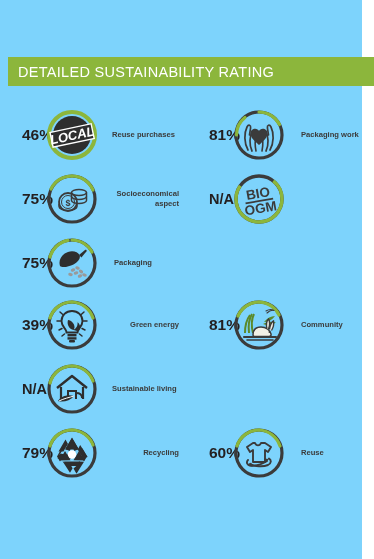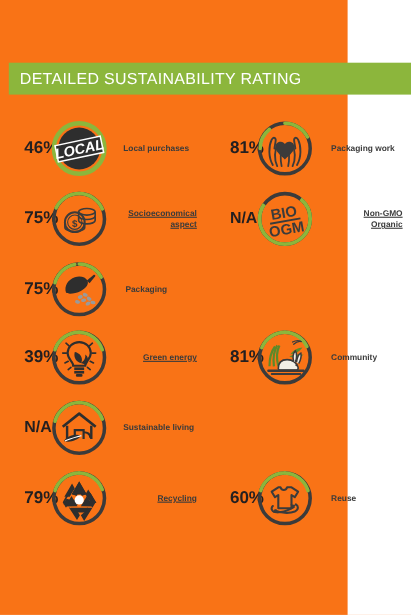--- a/index.html
+++ b/index.html
@@ -9,24 +9,24 @@
   body {
     width: 374px;
     height: 559px;
     background: #ffffff;
     font-family: "Liberation Sans", sans-serif;
     overflow: hidden;
     position: relative;
   }
 
   #page {
-    width: 316px;
+    width: 362px;
     height: 559px;
     position: relative;
-    background: #f97316;
+    background: #7dd3fc;
   }
 
   
   .header-bar {
     position: absolute;
     left: 8px;
     top: 57px;
     width: 366px;
     height: 29px;
     background: #8cb63c;
@@ -89,21 +89,21 @@
   .label {
     flex: 1;
     padding-left: 12px;
     padding-right: 8px;
     font-size: 7.6px;
     font-weight: bold;
     color: #3b3b3b;
     line-height: 1.35;
     font-family: "Liberation Sans", sans-serif;
   }
-  .label.two-line { text-align: right; text-decoration: underline; }
+  .label.two-line { text-align: right; }
   .rating-cell.right .label { padding-left: 14px; }
 
   svg { display: block; }
 </style>
 </head>
 <body>
 
 <div id="page">
 
   <div class="header-bar">
@@ -118,21 +118,21 @@
         <span class="icon-wrap">
           <svg width="52" height="52" viewBox="0 0 52 52">
             <circle cx="26" cy="26" r="23" fill="none" stroke="#8cb63c" stroke-width="4"></circle>
             <circle cx="26" cy="26" r="19" fill="#2e2e2e"></circle>
             <g transform="rotate(-12 26 26)">
               <rect x="5" y="19" width="42" height="15" fill="#2e2e2e" stroke="#ffffff" stroke-width="1.4"></rect>
               <text x="26" y="31" font-family="Liberation Sans, sans-serif" font-size="13" font-weight="bold" fill="#ffffff" text-anchor="middle" font-style="italic">LOCAL</text>
             </g>
           </svg>
         </span>
-        <span class="label">Local purchases</span>
+        <span class="label">Reuse purchases</span>
       </div>
       <div class="rating-cell right">
         <span class="pct">81%</span>
         <span class="icon-wrap">
           <svg width="52" height="52" viewBox="0 0 52 52">
             <circle cx="26" cy="26" r="23" fill="none" stroke="#3b3b3b" stroke-width="3.2"></circle>
             <path d="M26 3 A23 23 0 0 1 46.5 15.5" fill="none" stroke="#8cb63c" stroke-width="3.2" stroke-linecap="round"></path>
             <path d="M3.5 26 A22.5 22.5 0 0 1 12 8.5" fill="none" stroke="#8cb63c" stroke-width="3.2" stroke-linecap="round"></path>
             <path d="M15 41 C11 34 11 24 14 18 C15.5 15 18 16 17.6 19 L16.5 26" fill="none" stroke="#3b3b3b" stroke-width="1.7" stroke-linecap="round"></path>
             <path d="M37 41 C41 34 41 24 38 18 C36.5 15 34 16 34.4 19 L35.5 26" fill="none" stroke="#3b3b3b" stroke-width="1.7" stroke-linecap="round"></path>
@@ -174,21 +174,20 @@
           <svg width="52" height="52" viewBox="0 0 52 52">
             <circle cx="26" cy="26" r="23" fill="none" stroke="#3b3b3b" stroke-width="3.4"></circle>
             <circle cx="26" cy="26" r="23" fill="none" stroke="#8cb63c" stroke-width="3.4" stroke-dasharray="108 37" stroke-dashoffset="22"></circle>
             <g transform="rotate(-10 26 26)">
               <text x="26" y="25" font-family="Liberation Sans, sans-serif" font-size="13.5" font-weight="bold" fill="#3b3b3b" text-anchor="middle">BIO</text>
               <line x1="12" y1="28" x2="40" y2="28" stroke="#3b3b3b" stroke-width="1.8"></line>
               <text x="26" y="40" font-family="Liberation Sans, sans-serif" font-size="13.5" font-weight="bold" fill="#3b3b3b" text-anchor="middle">OGM</text>
             </g>
           </svg>
         </span>
-        <span class="label two-line">Non-GMO Organic</span>
       </div>
     </div>
 
     <div class="rating-row">
       <div class="rating-cell right">
         <span class="pct">75%</span>
         <span class="icon-wrap">
           <svg width="52" height="52" viewBox="0 0 52 52">
             <circle cx="26" cy="26" r="23" fill="none" stroke="#3b3b3b" stroke-width="3.2"></circle>
             <path d="M26 3 A23 23 0 0 1 46 15" fill="none" stroke="#8cb63c" stroke-width="3.2" stroke-linecap="round"></path>

